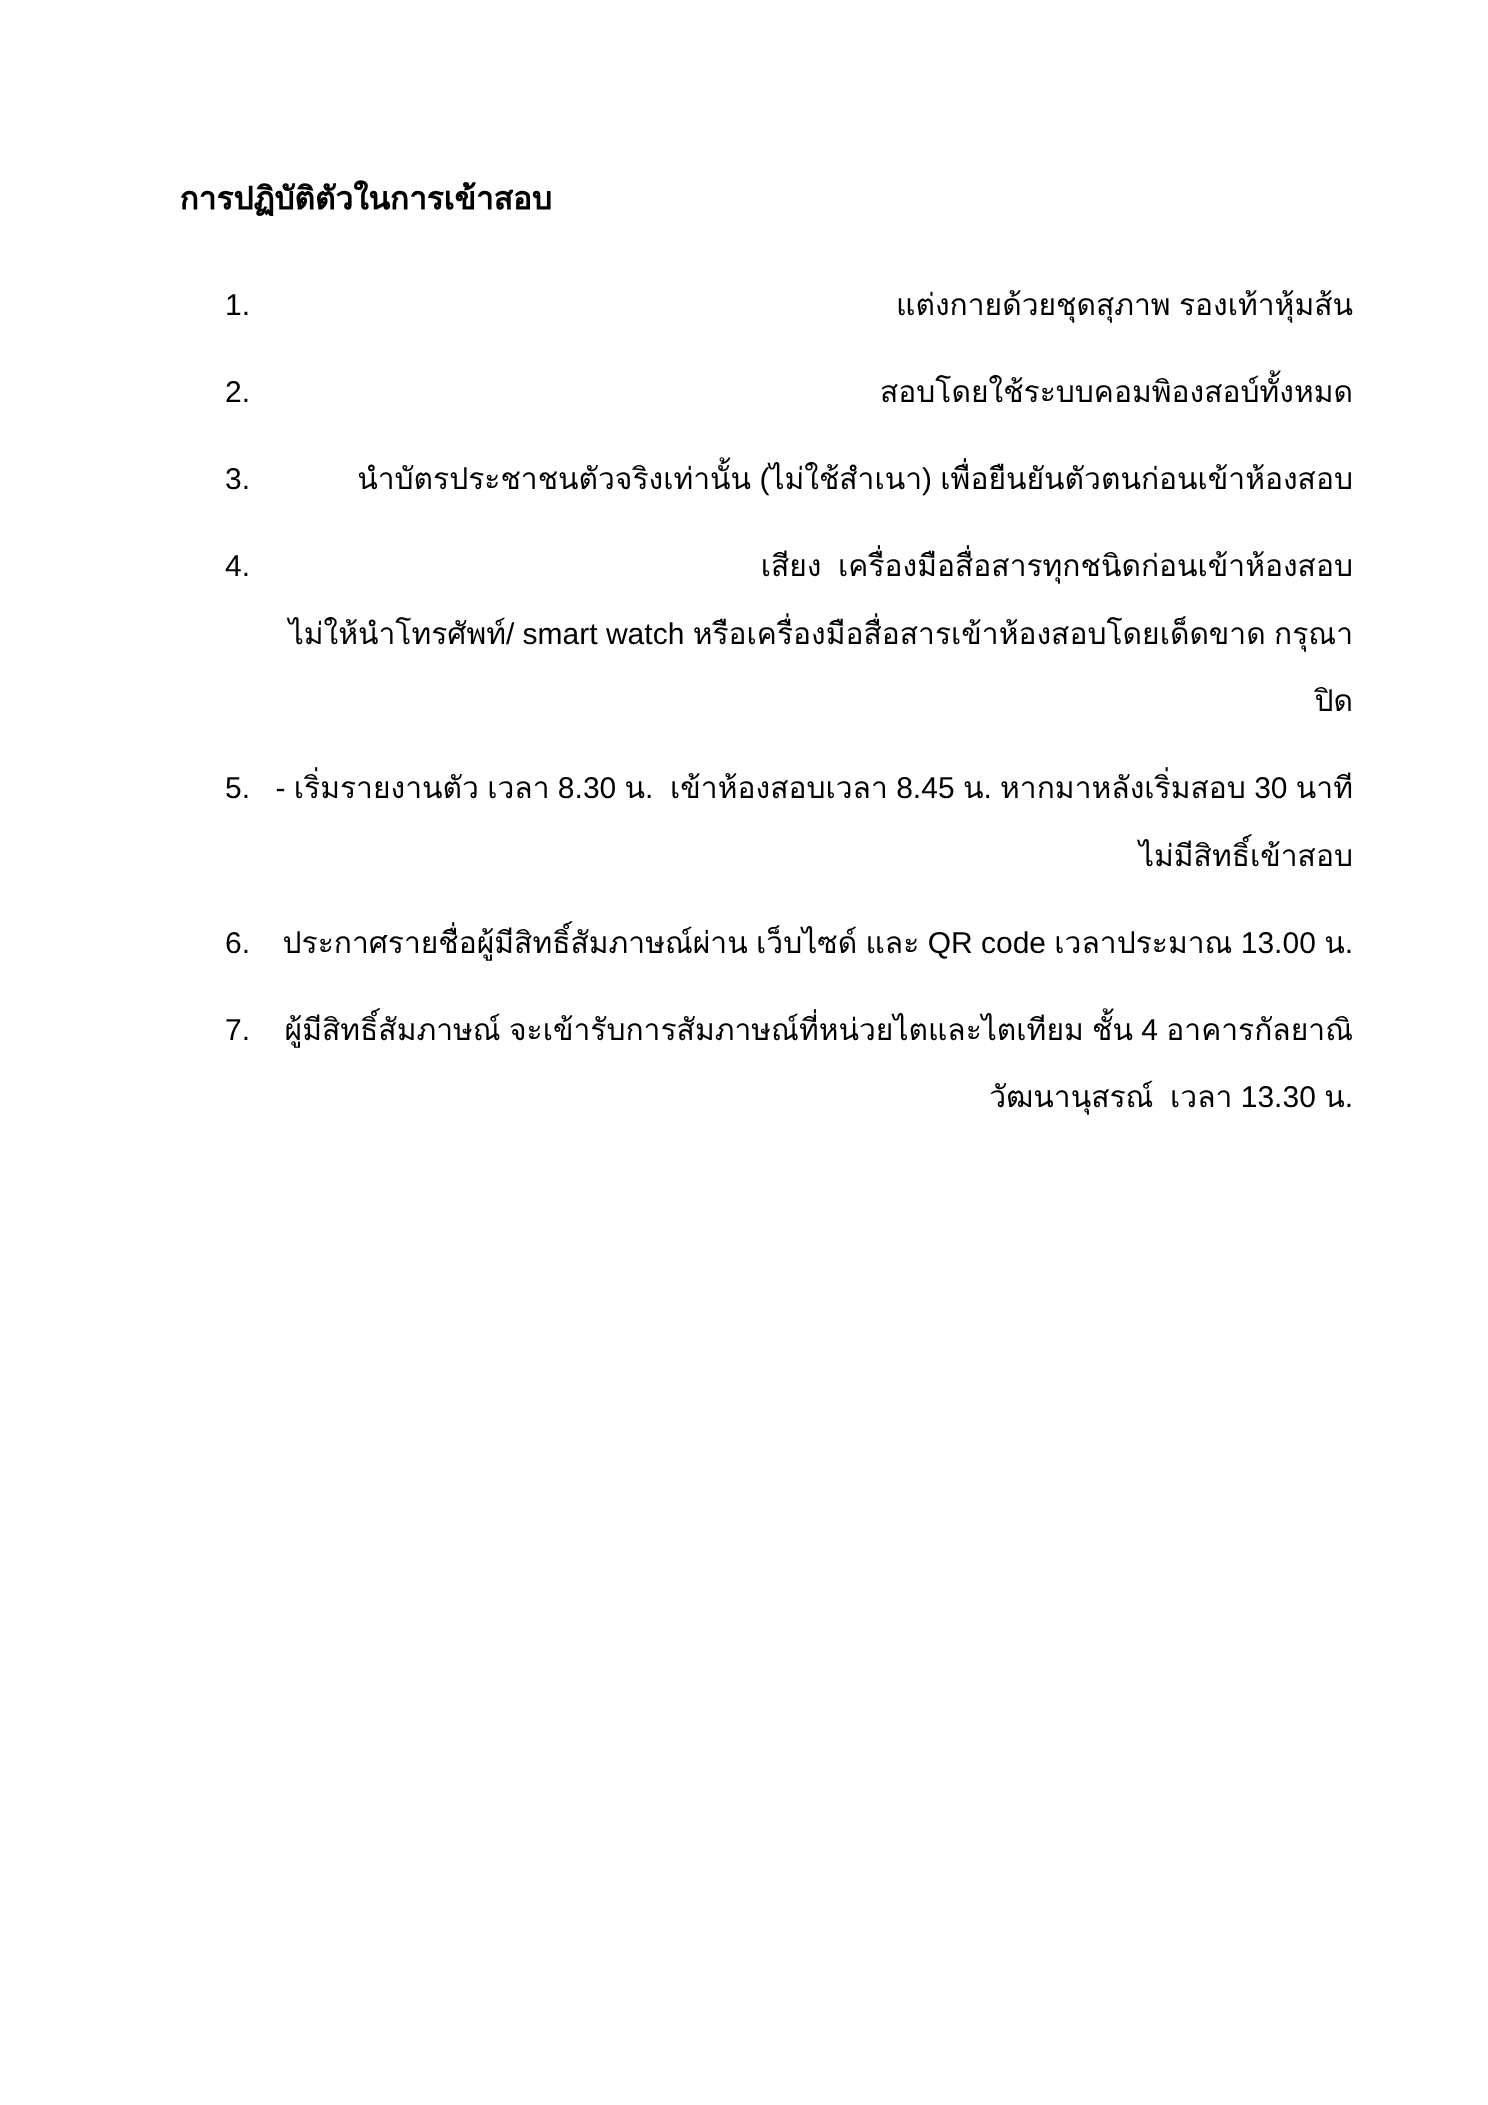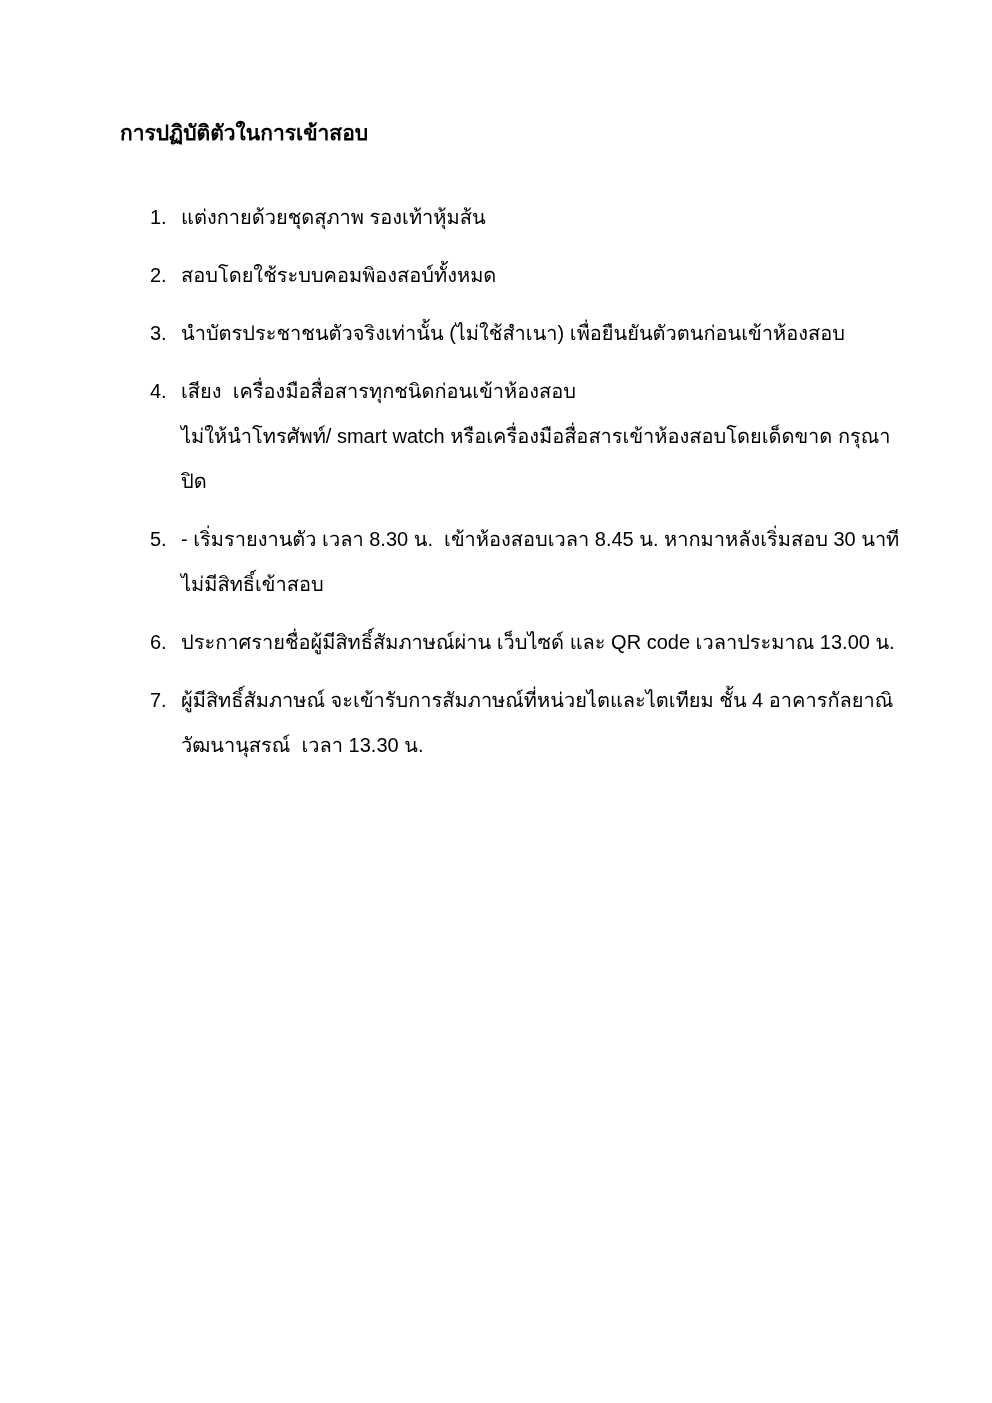--- a/index.html
+++ b/index.html
@@ -14,40 +14,41 @@
     background: #ffffff;
     color: #000000;
     font-family: "Liberation Sans", sans-serif;
     box-sizing: border-box;
     padding: 118px 90px 0 120px;
     overflow: hidden;
   }
   .title {
     font-size: 21px;
     font-weight: bold;
-    margin: 0 0 47px 0;
+    margin: 0 0 34px 0;
     line-height: 30px;
   }
   .list {
     margin: 0;
     padding: 0;
   }
   .item {
     display: flex;
     align-items: flex-start;
     margin: 0 0 13px 0;
   }
   .num {
     flex: 0 0 31px;
     margin-left: 30px;
     font-size: 20px;
     line-height: 45px;
   }
   .body {
     flex: 1 1 auto;
+    text-align: right;
   }
   .line {
     font-size: 20px;
     line-height: 45px;
     white-space: pre-wrap;
   }
 </style>
 </head>
 <body>
 

